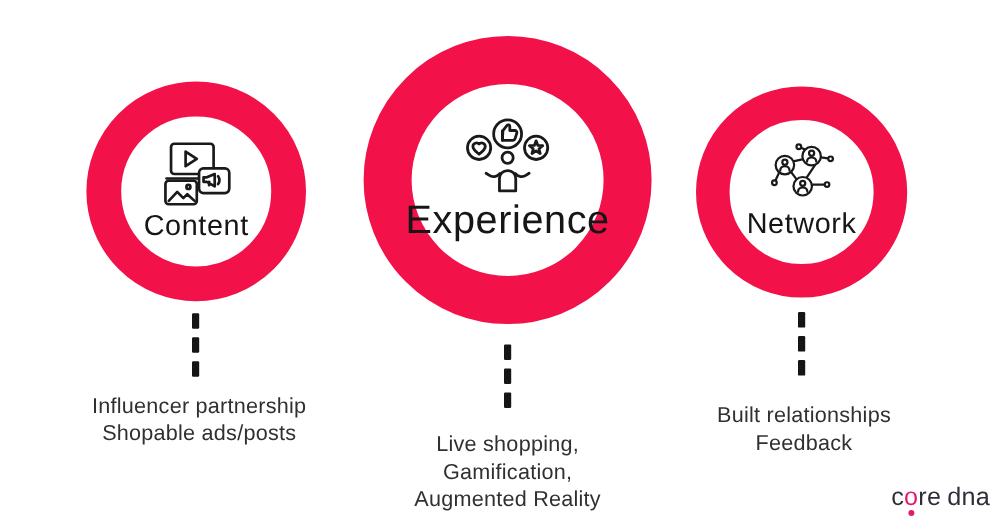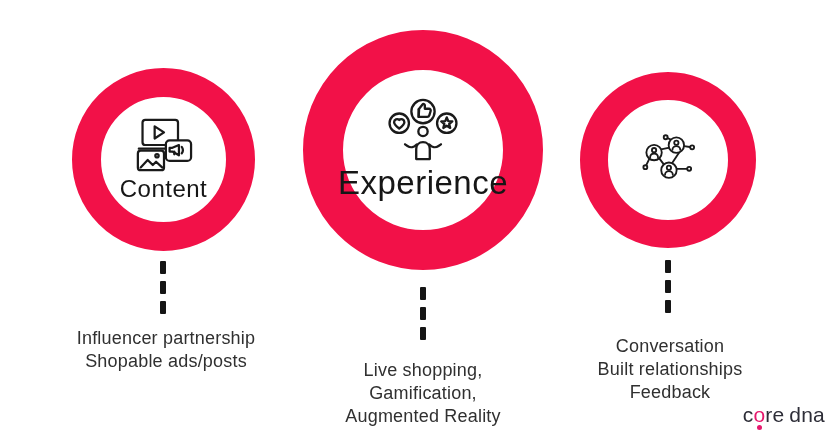--- a/index.html
+++ b/index.html
@@ -125,28 +125,28 @@
         <circle cx="15" cy="20" r="8.3" fill="#fff"></circle>
         <circle cx="15" cy="17.4" r="2.3"></circle>
         <path d="M10.8 25 c0 -2.4 1.9 -4 4.2 -4 s4.2 1.6 4.2 4"></path>
         <circle cx="39" cy="12" r="8.3" fill="#fff"></circle>
         <circle cx="39" cy="9.4" r="2.3"></circle>
         <path d="M34.8 17 c0 -2.4 1.9 -4 4.2 -4 s4.2 1.6 4.2 4"></path>
         <circle cx="31" cy="39" r="8.3" fill="#fff"></circle>
         <circle cx="31" cy="36.4" r="2.3"></circle>
         <path d="M26.8 44 c0 -2.4 1.9 -4 4.2 -4 s4.2 1.6 4.2 4"></path>
       </svg>
+      <div class="ring-title t3">Network</div>
     </div>
   </div>
   <div class="connector c3">
     <span class="dash"></span>
     <span class="dash"></span>
     <span class="dash"></span>
   </div>
   <div class="caption cap3">
-    <div class="cap-line">Conversation</div>
     <div class="cap-line">Built relationships</div>
     <div class="cap-line">Feedback</div>
   </div>
 
   <div class="logo"><span>c</span><span class="logo-o">o</span><span>re</span><span class="logo-gap"></span><span>dna</span></div>
 
 </div>
 
 </body></html>

